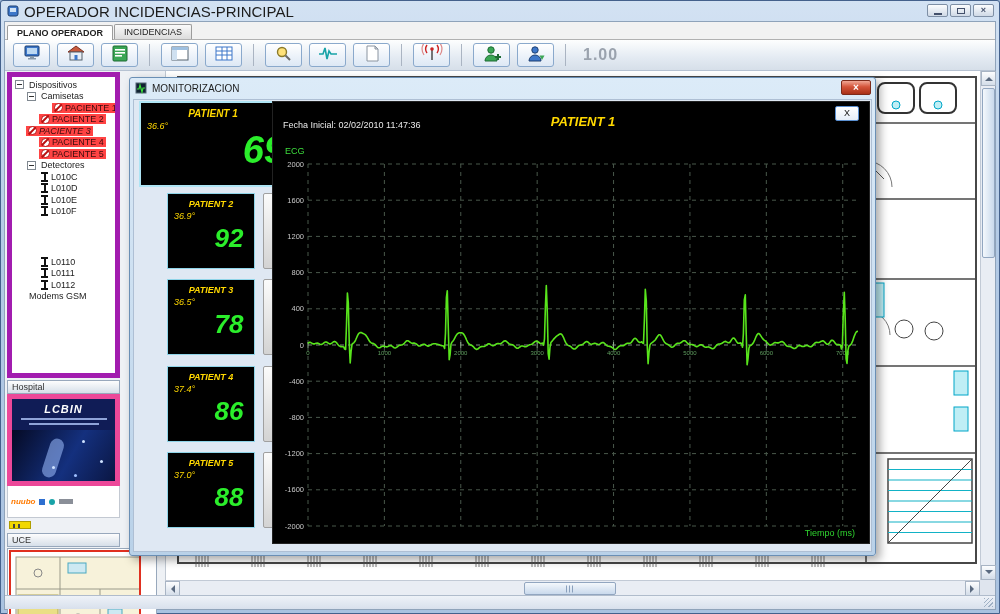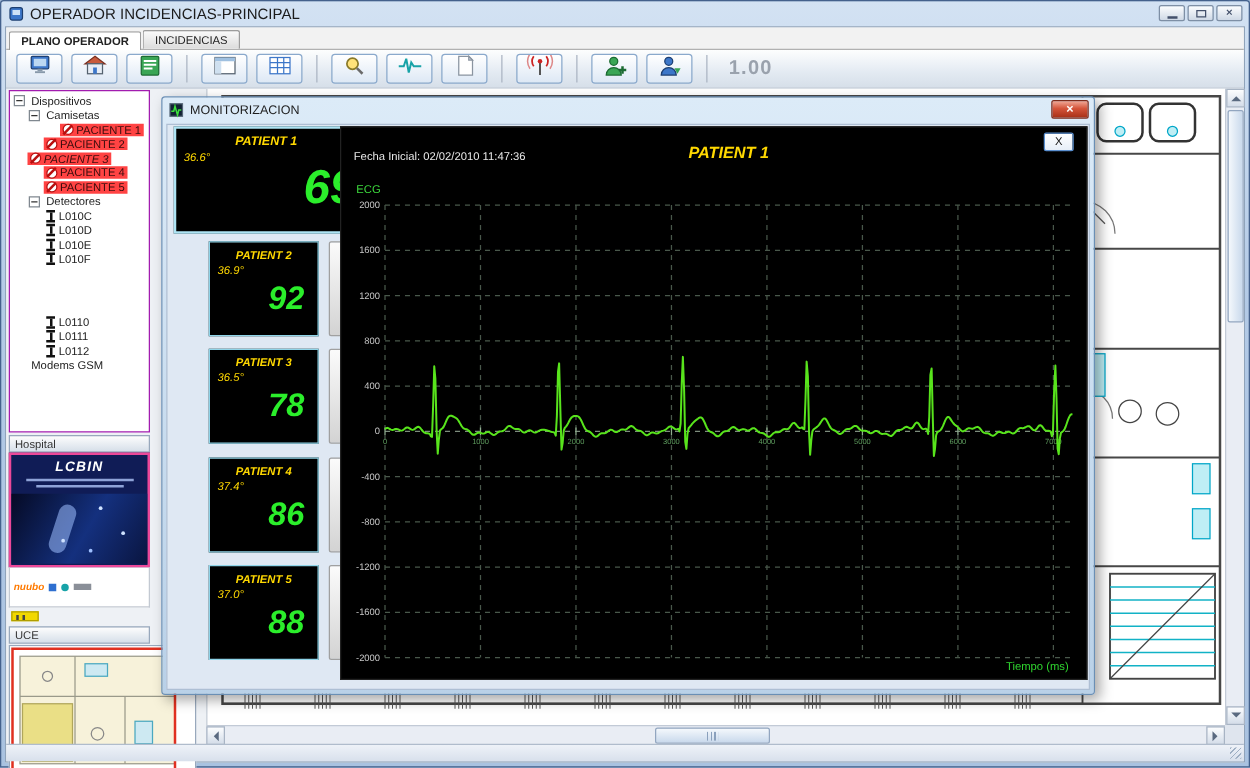--- a/index.html
+++ b/index.html
@@ -1,21 +1,21 @@
 <!DOCTYPE html>
 <html><head>
 <meta charset="utf-8">
 <style>
   * { box-sizing: border-box; margin: 0; padding: 0; }
   html,body { width:1000px; height:614px; }
   body { font-family:"Liberation Sans",sans-serif; background:#9fb8d6; overflow:hidden; }
 
   .win-frame { position:absolute; inset:0; border:1px solid #44618c; border-radius:3px 3px 0 0;
                background:linear-gradient(#d3e2f3,#b3cae6 40%,#a9c2e0); }
-  .titlebar { height:20px; display:flex; align-items:center; gap:5px; padding:0 6px; font-size:12px; color:#1c1c1c; }
+  .titlebar { height:20px; display:flex; align-items:center; gap:5px; padding:0 6px; font-size:15px; color:#1c1c1c; }
   .win-controls { position:absolute; top:3px; right:5px; display:flex; gap:2px; }
   .win-btn { width:21px; height:13px; border:1px solid #7e8fa5; border-radius:2px;
              background:linear-gradient(#fcfdfe,#cfd9e6); display:flex; align-items:center; justify-content:center; }
   .g-min { width:8px; height:2px; background:#43506b; margin-top:6px; }
   .g-max { width:8px; height:6px; border:1px solid #43506b; }
   .g-close { font-size:9px; color:#43506b; line-height:1; font-weight:bold; }
 
   .app-body { position:absolute; left:3px; right:3px; top:20px; bottom:3px; background:#f2f2f2; border:1px solid #8fa3ba; }
 
   .tabs { height:18px; padding:2px 2px 0 2px; border-bottom:1px solid #b1b1b1; display:flex; gap:1px; background:#f2f2f2; }
@@ -27,34 +27,34 @@
              background:linear-gradient(#fdfefe,#e3eaf2 60%,#d6dfe9); border-bottom:1px solid #b6c2d2; }
   .tool-btn { width:37px; height:24px; border:1px solid #8aa9cc; border-radius:3px;
               background:linear-gradient(#ffffff,#dde8f5); display:flex; align-items:center; justify-content:center; }
   .tool-sep { width:1px; height:22px; background:#aab4c2; margin:0 4px; }
   .zoom { font-size:16px; color:#9aa2ad; font-weight:bold; letter-spacing:1px; margin-left:6px; }
 
   .workspace { position:absolute; top:49px; left:0; right:0; bottom:14px; background:#eef1f5; }
 
   
   .sidebar { position:absolute; left:2px; top:1px; width:158px; bottom:2px; font-size:9px; }
-  .tree-panel { width:113px; height:274px; background:#fff; border:1px solid #a21caf; overflow:hidden; padding:2px 0; }
+  .tree-panel { width:113px; height:306px; background:#fff; border:5px solid #a21caf; overflow:hidden; padding:2px 0; }
   .tree-row { height:11.5px; display:flex; align-items:center; white-space:nowrap; color:#222; }
   .exp { width:9px; height:9px; border:1px solid #808890; background:#fff; position:relative; flex:0 0 auto; margin-right:3px; }
   .exp::before { content:""; position:absolute; left:1px; right:1px; top:3px; height:1px; background:#333; }
   .chip { display:inline-flex; align-items:center; padding:0 2px; }
   .chip.alert { background:#ff4343; color:#3c0d0d; }
   .no-icon { width:9px; height:9px; border-radius:50%; border:1.5px solid #b80f0f; background:#fff; position:relative; flex:0 0 auto; margin-right:2px; }
   .no-icon::before { content:""; position:absolute; left:-2px; top:2.5px; width:10px; height:1.5px; background:#b80f0f; transform:rotate(-45deg); }
   .dev-icon { width:7px; height:10px; border-top:2px solid #111; border-bottom:2px solid #111; position:relative; flex:0 0 auto; margin-right:3px; }
   .dev-icon::before { content:""; position:absolute; left:2.5px; top:0; width:2px; height:6px; background:#111; }
 
   .side-header { width:113px; height:14px; margin-top:2px; background:linear-gradient(#fdfdfd,#d6dfe9); border:1px solid #98a8bc;
                  font-size:9px; color:#333; display:flex; align-items:center; padding:0 4px; }
-  .brand-panel { width:113px; height:92px; border:2px solid #ec4899; background:#101c56; overflow:hidden; }
+  .brand-panel { width:113px; height:92px; border:5px solid #ec4899; background:#101c56; overflow:hidden; }
   .brand-title { text-align:center; color:#fff; font-weight:bold; font-style:italic; font-size:11px; padding-top:4px; letter-spacing:1px; }
   .brand-sub { width:86px; height:2px; background:#8fa3d8; margin:3px auto 0; }
   .brand-img { margin-top:5px; height:56px; background:linear-gradient(120deg,#050a24,#14307e 55%,#0a1540); position:relative; }
   .brand-img::before { content:""; position:absolute; left:34px; top:8px; width:14px; height:40px; background:#9fc0ff; opacity:.55;
                        transform:rotate(18deg); border-radius:7px; }
   .brand-img::after { content:""; position:absolute; left:70px; top:10px; width:3px; height:3px; border-radius:50%;
                       background:#cfe2ff; box-shadow:-30px 26px 0 #cfe2ff, 18px 20px 0 #cfe2ff, -8px 34px 0 #9fc0ff; }
   .logos-row { width:113px; height:32px; background:#fff; border:1px solid #c3c9d2; border-top:none; display:flex; align-items:center; gap:4px; padding:0 3px; }
   .partner { color:#ff7a00; font-weight:bold; font-style:italic; font-size:8px; }
   .logo-dot { width:6px; height:6px; background:#2e6fd0; }

